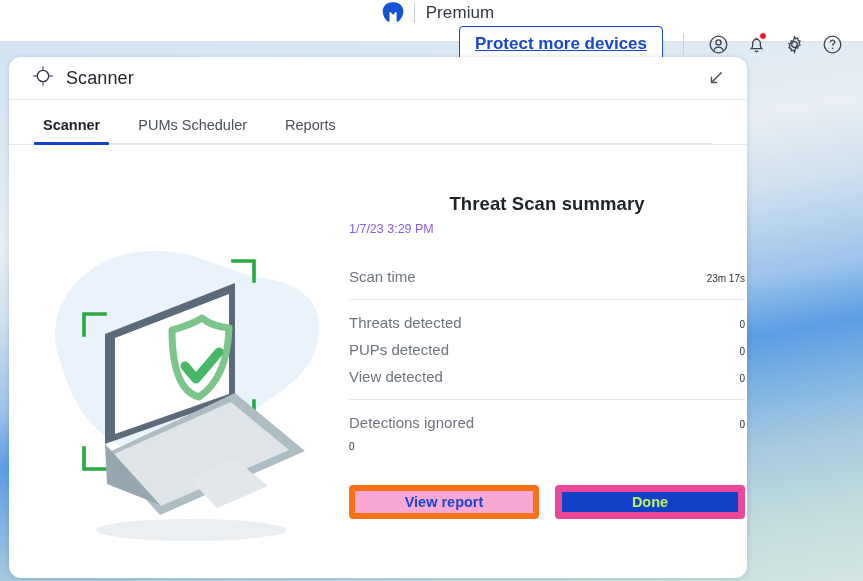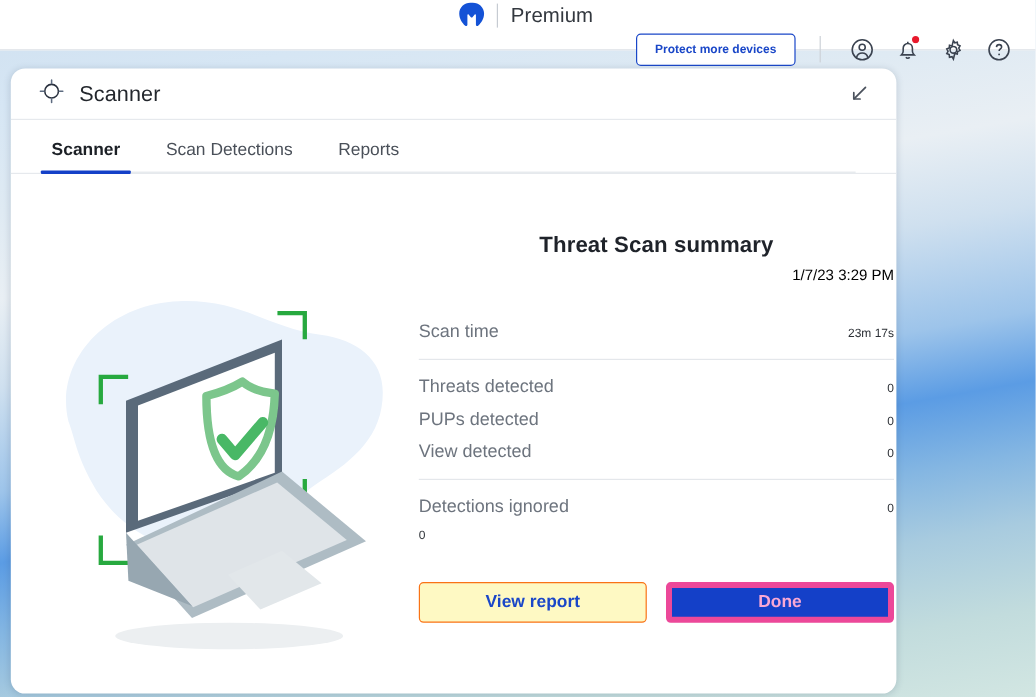--- a/index.html
+++ b/index.html
@@ -31,22 +31,22 @@
   .brand-name {
     font-size: 17px; color: #33383f; letter-spacing: .1px;
   }
   .topbar-right {
     margin-left: auto; display: flex; align-items: center; padding-right: 12px;
   }
   .protect-btn {
     border: 1px solid #1a47c8; border-radius: 4px;
     background: #ffffff; color: #1a47c8;
     font-family: "Liberation Sans", sans-serif;
-    font-size: 10px; font-weight: bold;
-    padding: 7px 15px; cursor: pointer; white-space: nowrap;
+    font-size: 17px; font-weight: bold;
+    padding: 7px 15px; cursor: pointer; white-space: nowrap; text-decoration: underline;
   }
   .topbar-sep {
     width: 1px; height: 22px; background: #ccd1d8; margin: 0 15px 0 20px;
   }
   .icon-btn {
     width: 30px; height: 30px; margin: 0 4px;
     display: flex; align-items: center; justify-content: center;
     cursor: pointer; position: relative; background: none; border: none;
   }
   .badge-dot {
@@ -107,42 +107,42 @@
     padding-top: 6px;
   }
   .summary-col {
     flex: 1; padding: 24px 46px 0 10px;
   }
   .sum-title {
     text-align: center; font-size: 18.5px; color: #1f232a;
     font-weight: bold; letter-spacing: .1px;
   }
   .sum-date {
-    text-align: right; font-size: 12.5px; color: #000000; margin-top: 7px;
+    text-align: left; font-size: 12.5px; color: #8b5cf6; margin-top: 7px;
   }
   .stats { margin-top: 27px; }
   .stat-row {
     display: flex; justify-content: space-between; align-items: baseline;
     padding: 5px 0;
   }
   .stat-label { font-size: 15px; color: #6d747e; }
   .stat-value { font-size: 10px; color: #2c3036; }
   .divider { height: 1px; background: #e4e7eb; margin: 9px 0 9px 0; }
   .actions {
     display: flex; justify-content: flex-end; gap: 16px; margin-top: 28px;
   }
   .btn {
     font-family: "Liberation Sans", sans-serif;
     font-size: 14.5px; font-weight: bold;
     border-radius: 4px; cursor: pointer;
     height: 34px; min-width: 190px;
     display: flex; align-items: center; justify-content: center;
   }
-  .btn-outline { background: #fef9c3; color: #1a47c8; border: 1px solid #f97316; }
-  .btn-primary { background: #1440c8; color: #f9a8d4; border: 5px solid #ec4899; }
+  .btn-outline { background: #f9a8d4; color: #1a47c8; border: 6px solid #f97316; }
+  .btn-primary { background: #1440c8; color: #bef264; border: 7px solid #ec4899; }
 </style>
 </head>
 <body>
 
 <div class="topbar">
   <div class="brand">
     <span>
       <svg class="logo-m" viewBox="0 0 26 26">
         <path d="M13 2.3c-5.1 0-9.3 3.9-9.3 9 0 4.2 2.3 7.9 5 10.2.7.6 1.8.1 1.8-.8V12.5c0-.5.6-.8 1-.4l1.9 2.2c.4.4 1 .4 1.3 0l1.9-2.2c.4-.4 1-.1 1 .4v8.2c0 .9 1.1 1.4 1.8.8 2.7-2.3 5-6 5-10.2 0-5.1-4.3-9-9.4-9z" fill="#1452d6"></path>
       </svg>
@@ -202,21 +202,21 @@
     <div class="collapse-btn">
       <svg width="18" height="18" viewBox="0 0 24 24" fill="none" stroke="#4a515c" stroke-width="1.9" stroke-linecap="round" stroke-linejoin="round">
         <path d="M19 5L6.5 17.5"></path>
         <path d="M6 11v7h7"></path>
       </svg>
     </div>
   </div>
 
   <div class="tabs">
     <button class="tab active">Scanner</button>
-    <button class="tab">Scan Detections</button>
+    <button class="tab">PUMs Scheduler</button>
     <button class="tab">Reports</button>
   </div>
 
   <div class="card-body">
 
     <div class="illus-col">
       <svg width="330" height="330" viewBox="0 0 330 330">
         <path d="M48 128C36 78 80 30 140 28c52-2 74 22 118 28 30 4 52 20 52 48 0 36-24 56-52 74-30 19-44 52-84 58-44 7-88-22-106-56-14-26-14-36-20-52z" fill="#eaf2fb"></path>
         <ellipse cx="182" cy="307" rx="95" ry="11" fill="#eceff1"></ellipse>
         <g stroke="#27a93f" stroke-width="3.6" fill="none" stroke-linecap="square">

